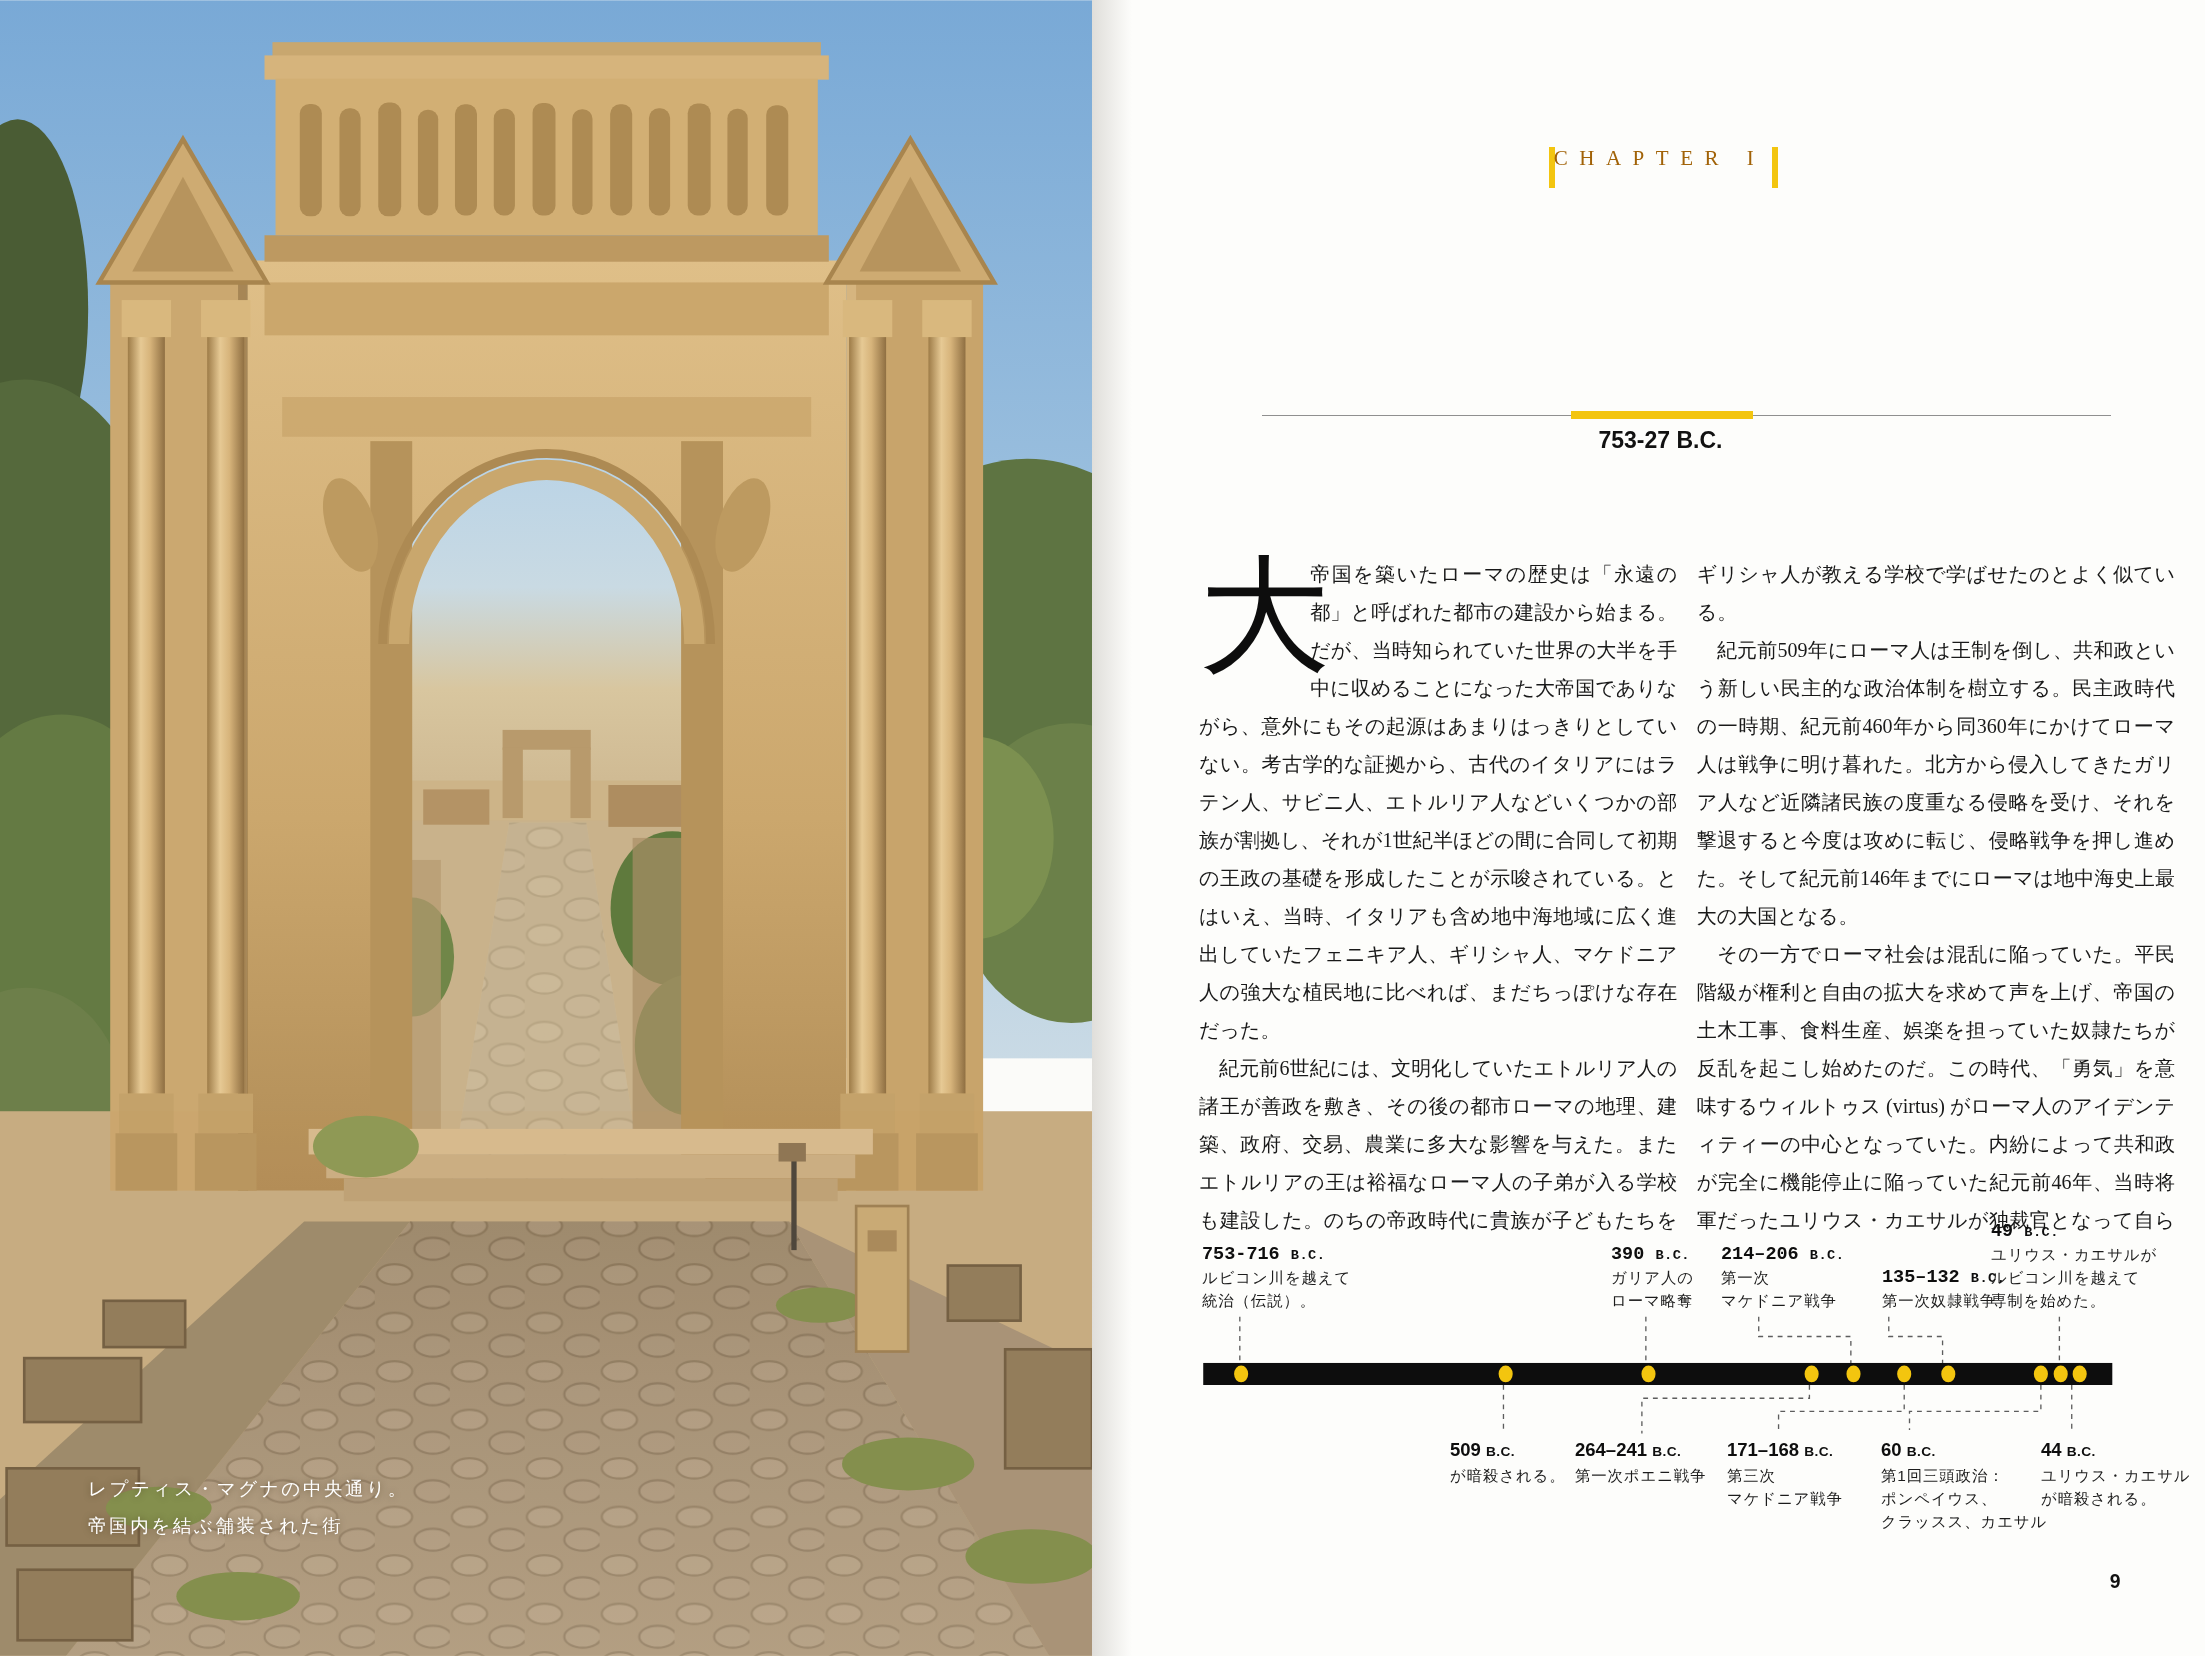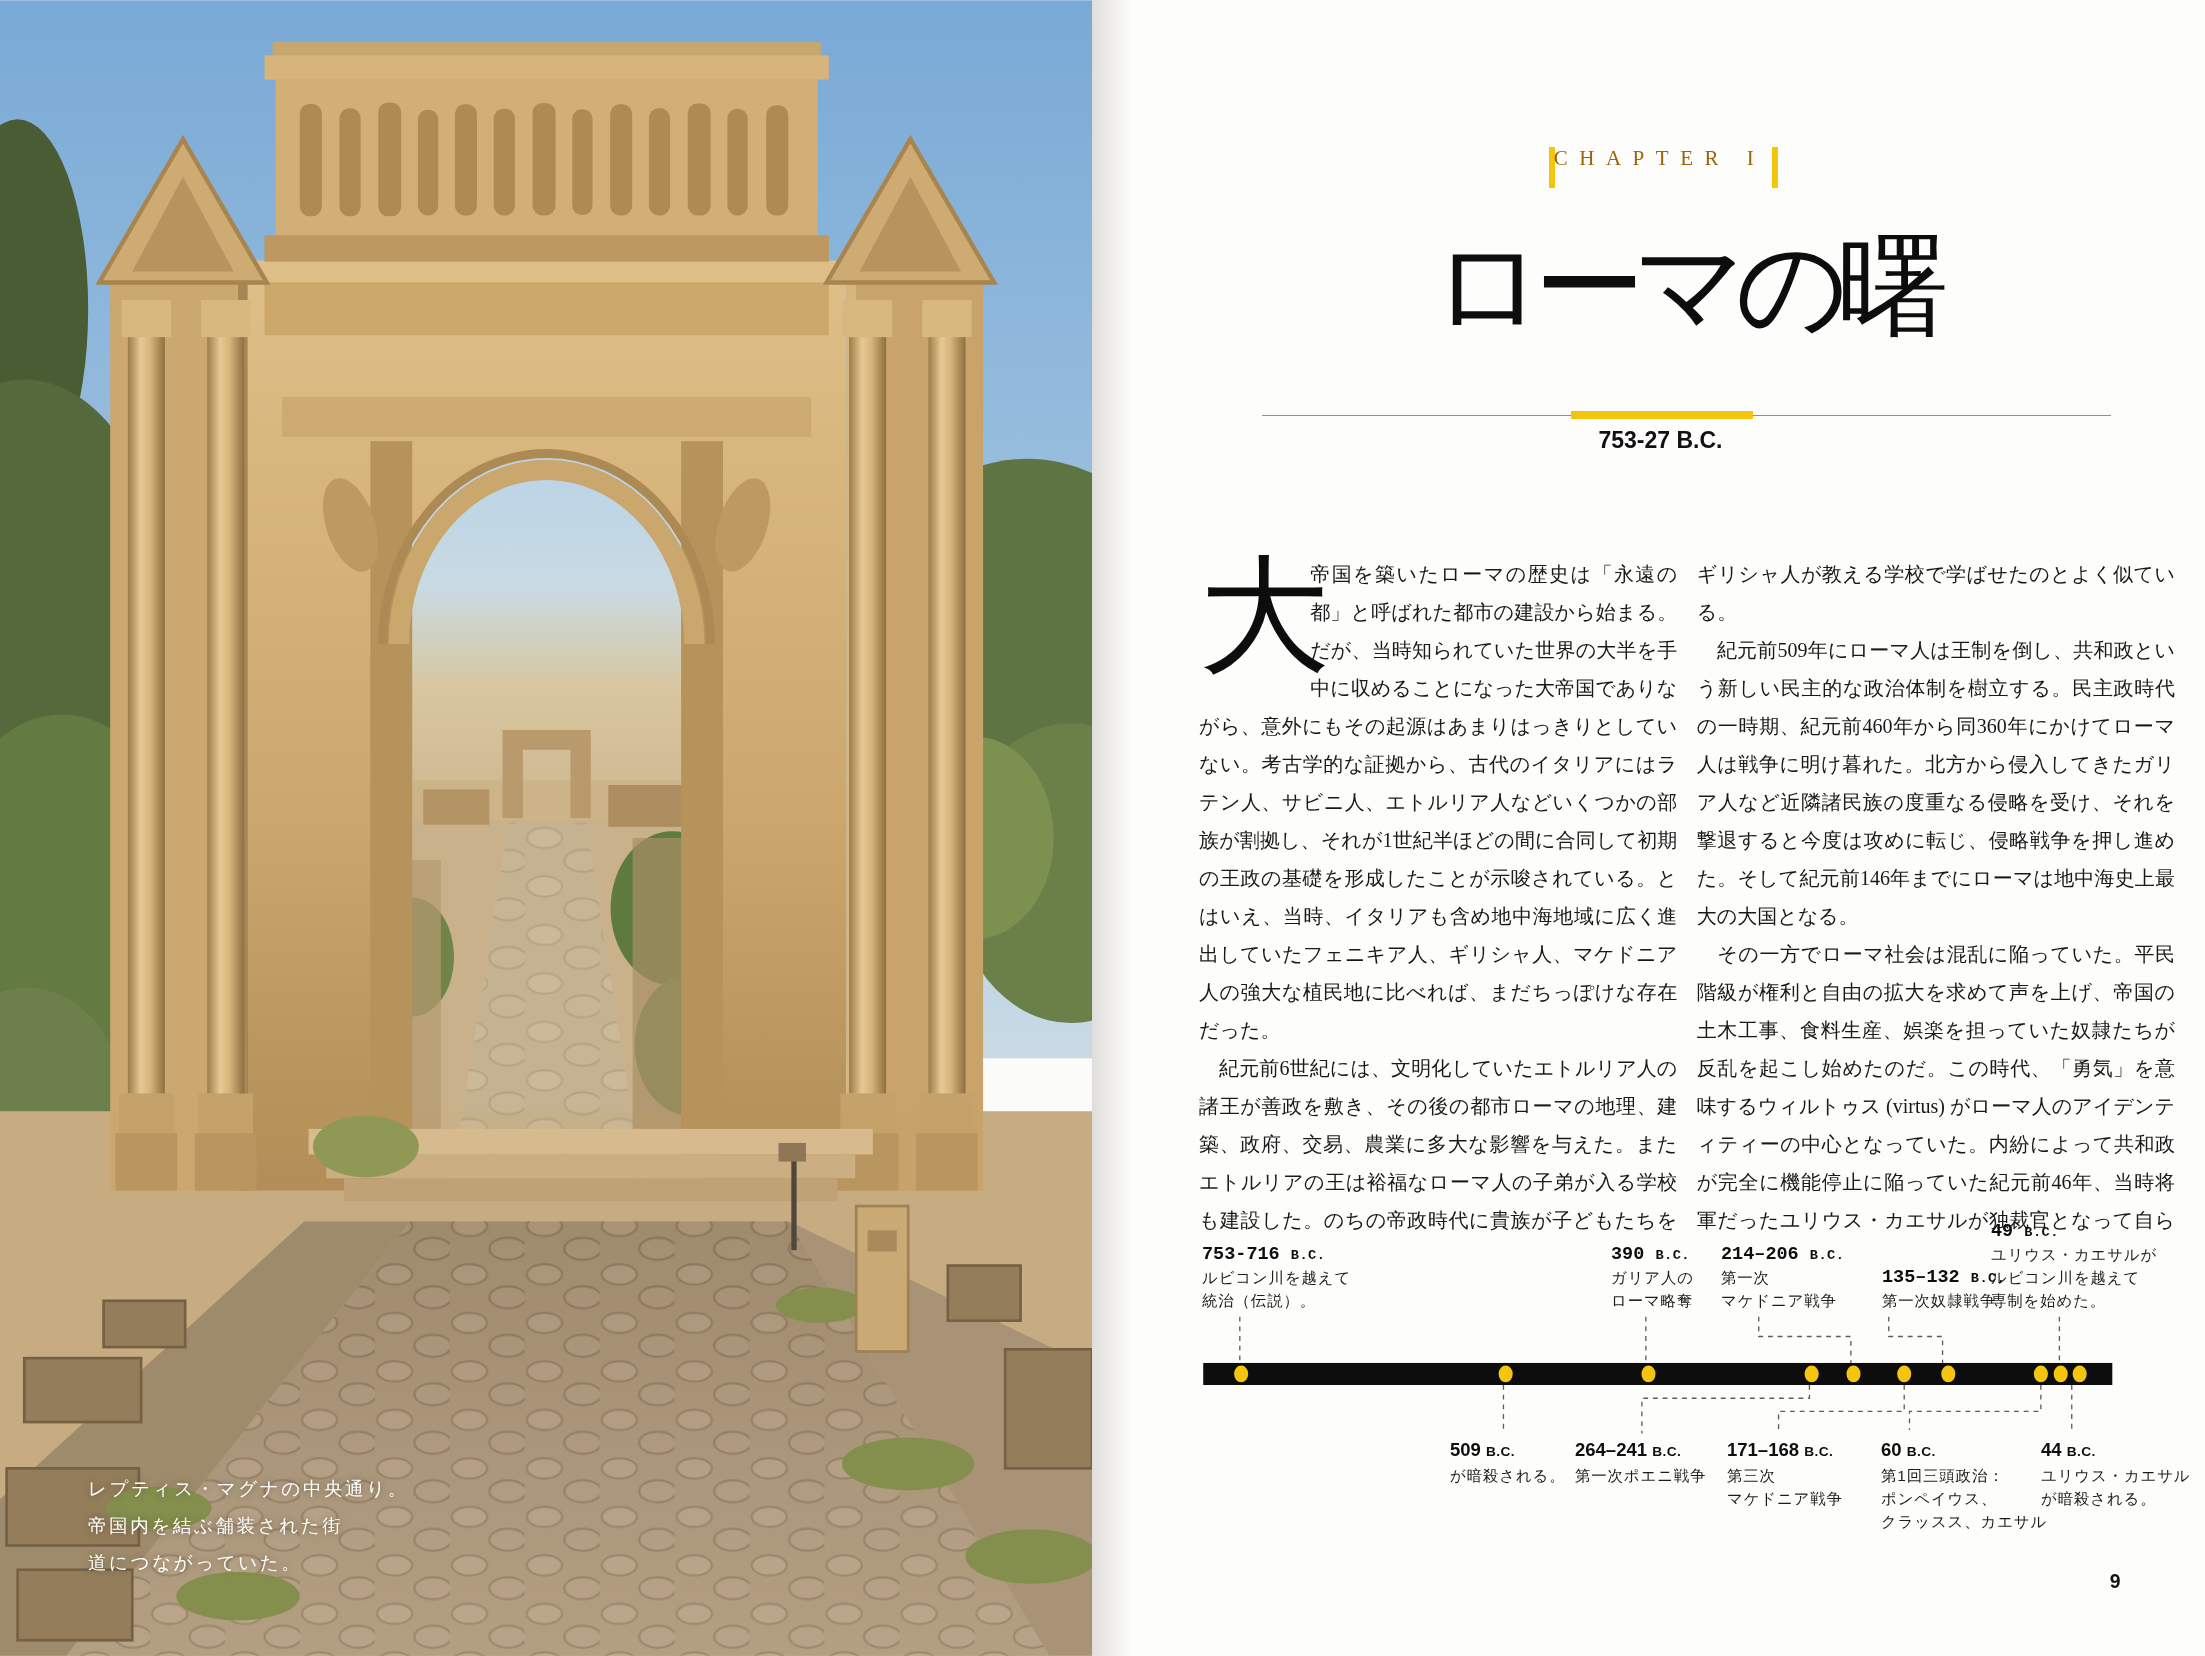--- a/index.html
+++ b/index.html
@@ -236,32 +236,30 @@
         <rect x="1942" y="2735" width="118" height="330" fill="#C9AC78" stroke="#9C7F54" stroke-width="6"></rect>
         <rect x="1968" y="2790" width="66" height="48" fill="#A8895C"></rect>
       </g>
 
       <rect x="0" y="2520" width="2477" height="1235" fill="#C79F5E" opacity=".08"></rect>
     </svg>
 
     <div class="photo-caption">
       <div>レプティス・マグナの中央通り。</div>
       <div>帝国内を結ぶ舗装された街</div>
-      <div>道につながっていた。</div>
     </div>
   </div>
 
   <div id="page-right">
     <div id="gutter"></div>
 
     <div class="chapter-bar accent" style="left: 457px; background: rgb(243, 197, 15);"></div>
     <div id="chapter-label">CHAPTER I</div>
     <div class="chapter-bar accent" style="left: 680px; background: rgb(243, 197, 15);"></div>
 
-    <div id="page-title">ローマの曙</div>
 
     <div id="header-rule"></div>
     <div id="header-rule-accent" class="accent" style="background: rgb(243, 197, 15);"></div>
     <div id="date-range">753-27 B.C.</div>
 
     <div id="body-text">
       <p><span id="drop-cap">大</span><span>帝国を築いたローマの歴史は「永遠の都」と呼ばれた都市の建設から始まる。だが、当時知られていた世界の大半を手中に収めることになった大帝国でありながら、意外にもその起源はあまりはっきりとしていない。考古学的な証拠から、古代のイタリアにはラテン人、サビニ人、エトルリア人などいくつかの部族が割拠し、それが1世紀半ほどの間に合同して初期の王政の基礎を形成したことが示唆されている。とはいえ、当時、イタリアも含め地中海地域に広く進出していたフェニキア人、ギリシャ人、マケドニア人の強大な植民地に比べれば、まだちっぽけな存在だった。</span></p>
       <p>　紀元前6世紀には、文明化していたエトルリア人の諸王が善政を敷き、その後の都市ローマの地理、建築、政府、交易、農業に多大な影響を与えた。またエトルリアの王は裕福なローマ人の子弟が入る学校も建設した。のちの帝政時代に貴族が子どもたちをギリシャ人が教える学校で学ばせたのとよく似ている。</p>
       <p>　紀元前509年にローマ人は王制を倒し、共和政という新しい民主的な政治体制を樹立する。民主政時代の一時期、紀元前460年から同360年にかけてローマ人は戦争に明け暮れた。北方から侵入してきたガリア人など近隣諸民族の度重なる侵略を受け、それを撃退すると今度は攻めに転じ、侵略戦争を押し進めた。そして紀元前146年までにローマは地中海史上最大の大国となる。</p>
       <p>　その一方でローマ社会は混乱に陥っていた。平民階級が権利と自由の拡大を求めて声を上げ、帝国の土木工事、食料生産、娯楽を担っていた奴隷たちが反乱を起こし始めたのだ。この時代、「勇気」を意味するウィルトゥス (virtus) がローマ人のアイデンティティーの中心となっていた。内紛によって共和政が完全に機能停止に陥っていた紀元前46年、当時将軍だったユリウス・カエサルが独裁官となって自らに権力を集中、専制を始めた。政治的な分断がカエサルの野望を手助けする結果となった。</p>

